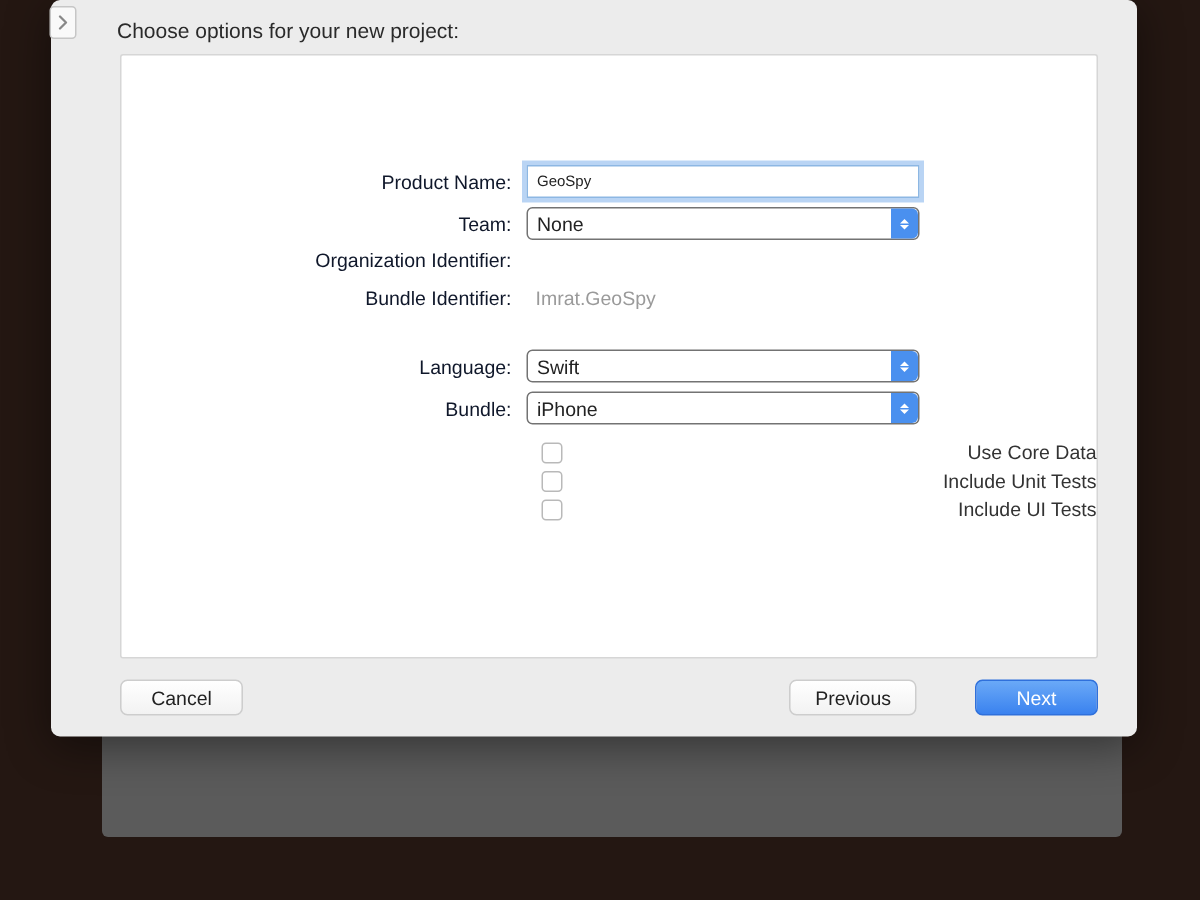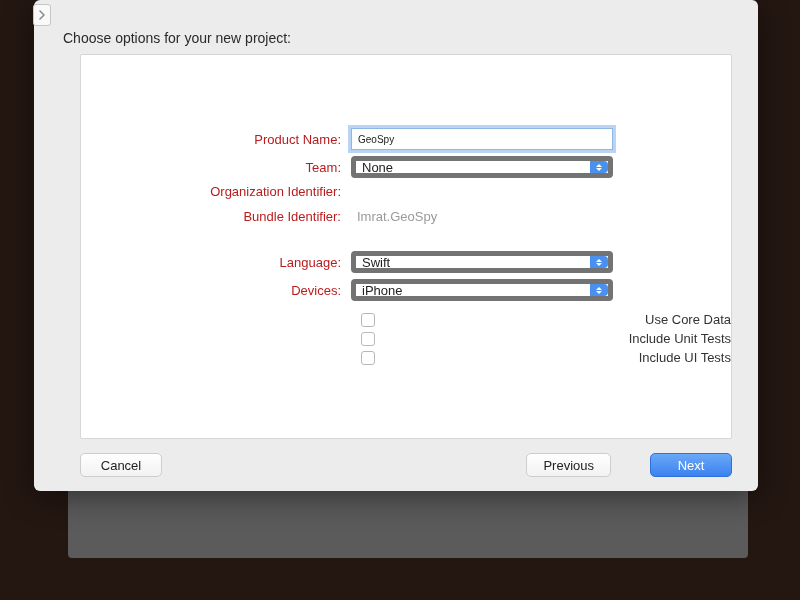--- a/index.html
+++ b/index.html
@@ -43,44 +43,43 @@
       background: #f9f9f9;
       border: 1px solid #c6c6c6;
       border-radius: 3px;
       display: flex;
       align-items: center;
       justify-content: center;
       color: #777;
     }
     .tab-nub svg { width: 8px; height: 10px; }
     .heading {
-      padding: 12px 0 8px 29px;
+      padding: 12px 0 8px 44px;
       font-size: 14px;
       color: #2a2a2a;
-      margin-top: 18px;
     }
     .inner-frame {
       margin: 0 26px 14px 46px;
       flex: 1;
       background: #ffffff;
       border: 1px solid #d6d6d6;
       border-radius: 2px;
       padding-top: 70px;
       padding-bottom: 20px;
     }
     .form-row {
       display: flex;
       align-items: center;
       padding: 3px 0;
     }
     .form-label {
       width: 270px;
       text-align: right;
       padding-right: 10px;
-      color: #b91c1c;
+      color: #0f172a;
       font-size: 13px;
     }
     .field-wrap {
       width: 262px;
       position: relative;
     }
     input[type="text"] {
       width: 100%;
       height: 22px;
       padding: 0 6px;
@@ -92,21 +91,21 @@
       background: #fff;
     }
     .focused input[type="text"] {
       border: 1px solid #8db7e3;
       box-shadow: 0 0 0 3px rgba(100,160,230,0.45);
     }
     .select-field {
       width: 100%;
       height: 22px;
       background: #fff;
-      border: 5px solid #737373;
+      border: 1px solid #737373;
       border-radius: 4px;
       display: flex;
       align-items: center;
       padding: 0 6px;
       position: relative;
       font-size: 13px;
       color: #222;
     }
     .select-caret {
       position: absolute;
@@ -239,21 +238,21 @@
           <span>Swift</span>
           <span class="select-caret">
             <span class="tri-up"></span>
               <span class="tri-down"></span>
           </span>
         </div>
       </span>
     </div>
 
     <div class="form-row">
-      <span class="form-label">Devices:</span>
+      <span class="form-label">Bundle:</span>
       <span class="field-wrap">
         <div class="select-field">
           <span>iPhone</span>
           <span class="select-caret">
             <span class="tri-up"></span>
               <span class="tri-down"></span>
           </span>
         </div>
       </span>
     </div>

